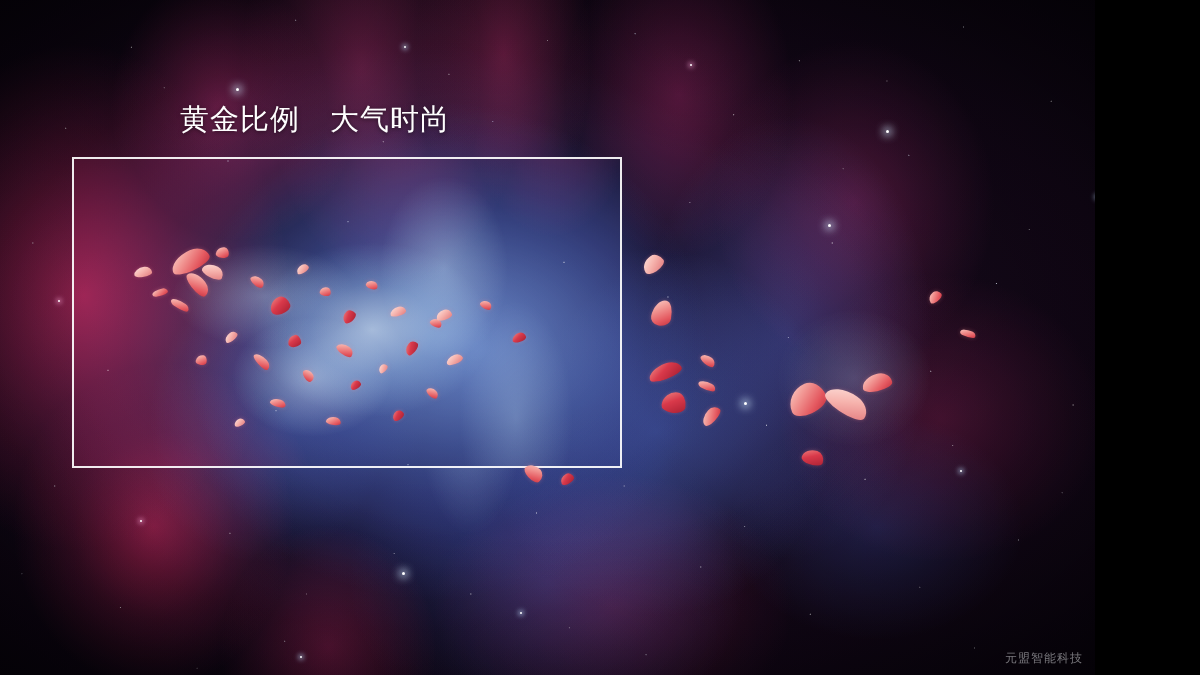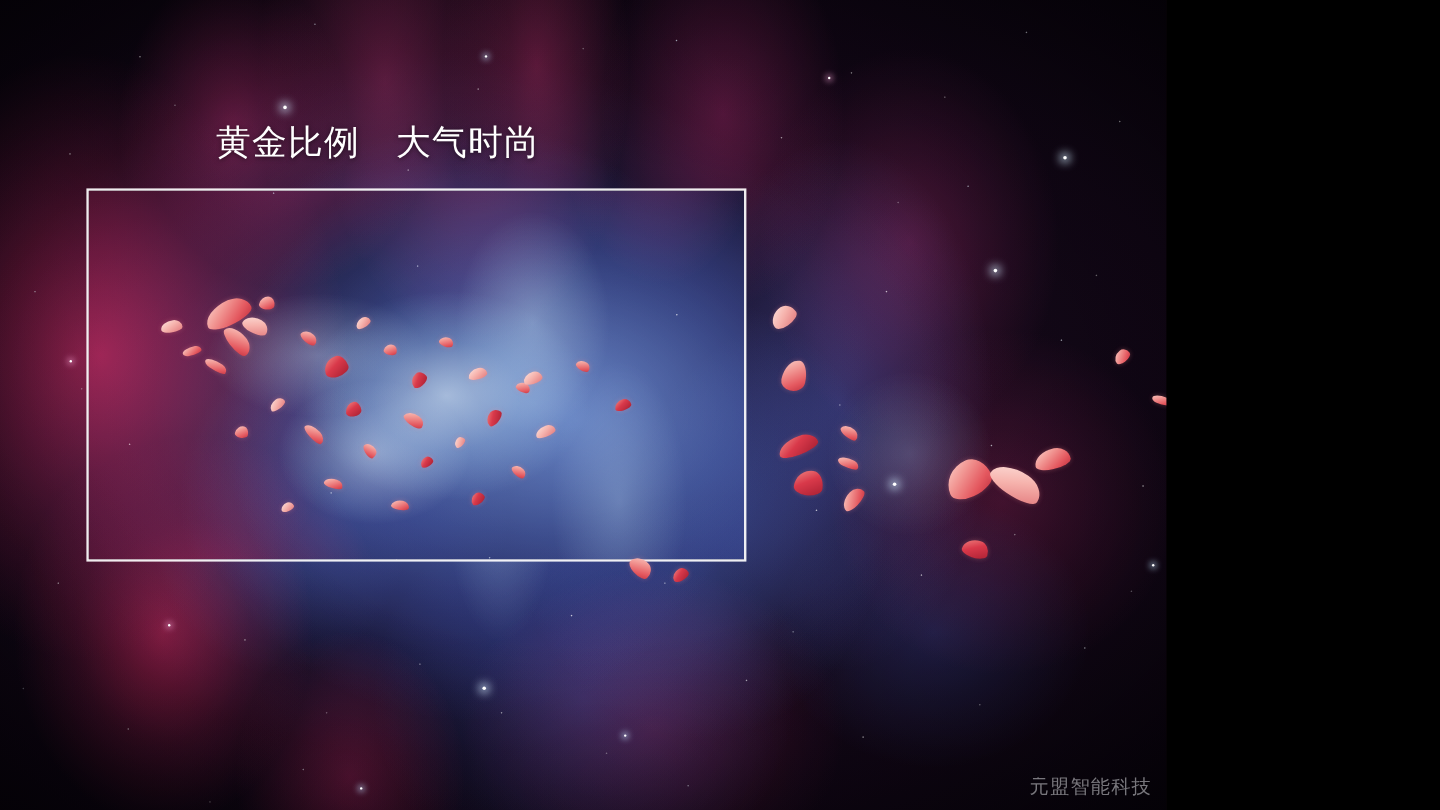--- a/index.html
+++ b/index.html
@@ -7,21 +7,21 @@
     margin: 0;
     padding: 0;
     background: #000;
   }
   body {
     font-family: "Liberation Sans", "DejaVu Sans", sans-serif;
   }
 
   #slide {
     position: relative;
-    width: 972px;
+    width: 1095px;
     height: 675px;
     overflow: hidden;
     background: #0a0308;
   }
 
   
   .bg-layer {
     position: absolute;
     inset: 0;
     pointer-events: none;
@@ -239,21 +239,21 @@
     letter-spacing: 0.4px;
     text-shadow: 0 1px 4px rgba(0,0,0,0.65);
   }
   #body-text .line { white-space: nowrap; }
 
   #watermark {
     position: absolute;
     right: 12px;
     bottom: 8px;
     color: rgba(190,190,195,0.62);
-    font-size: 16px;
+    font-size: 12px;
     letter-spacing: 1px;
   }
 </style>
 </head>
 <body>
 
 <div id="slide">
 
   <div class="bg-layer" id="bg-base"></div>
   <div class="bg-layer" id="bg-red"></div>

